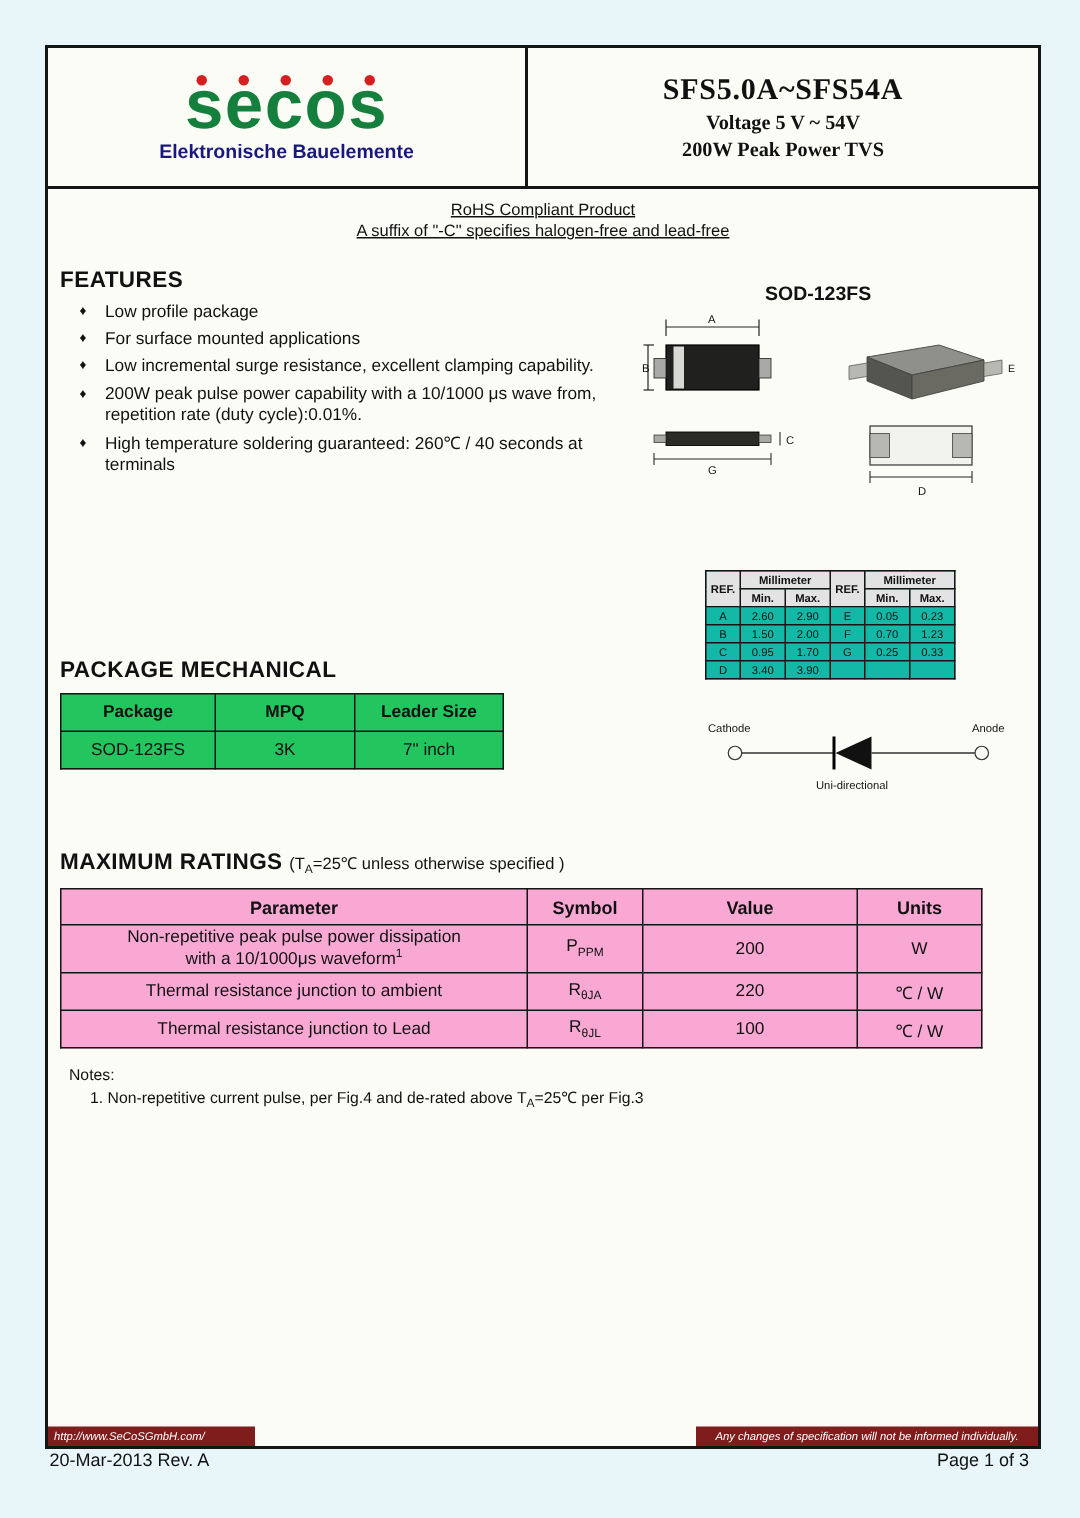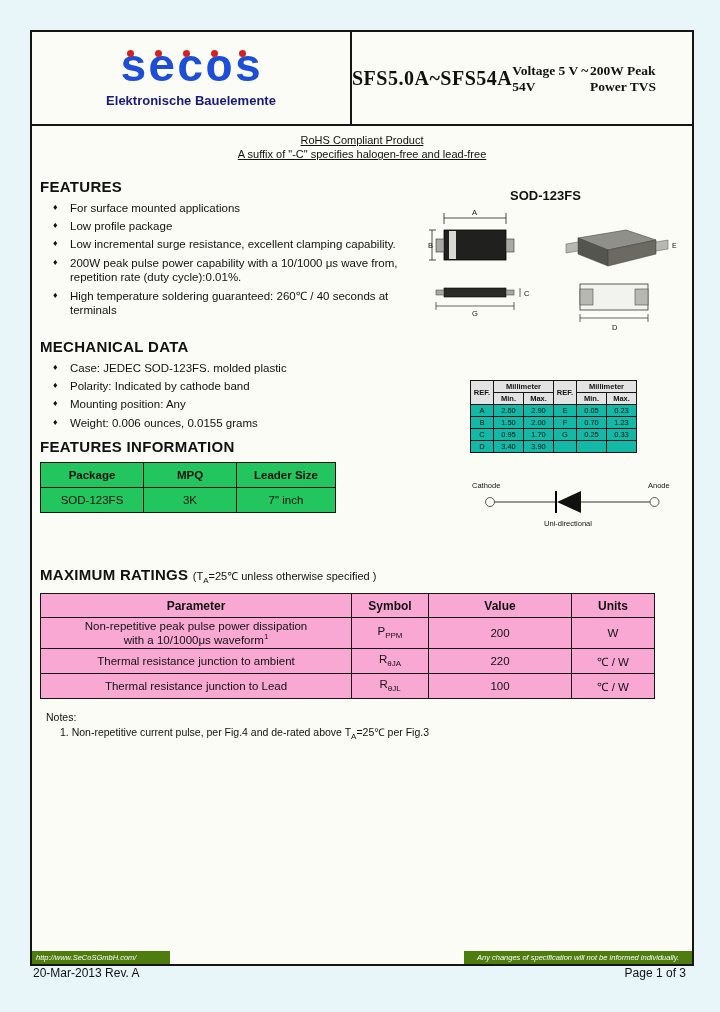--- a/index.html
+++ b/index.html
@@ -2,25 +2,25 @@
 <html><head>
 <meta charset="utf-8">
 <style>
   html,body{margin:0;padding:0;}
   body{width:720px;height:1012px;background:#e8f6fa;font-family:"Liberation Sans",sans-serif;color:#111;}
   .page{position:relative;width:720px;height:1012px;background:#e8f6fa;overflow:hidden;}
   .sheet{position:absolute;left:30px;top:30px;width:660px;height:932px;background:#fcfcf6;border:2px solid #151515;}
   .header{display:flex;height:92px;border-bottom:2px solid #151515;}
   .header-left{width:318px;display:flex;flex-direction:column;align-items:center;justify-content:center;}
   .logo-wrap{position:relative;}
-  .logo-text{font-family:Liberation Mono, monospace;font-weight:bold;font-size:46px;line-height:0.95;color:#1d4ed8;letter-spacing:1px;}
+  .logo-text{font-family:Liberation Sans, sans-serif;font-weight:bold;font-size:46px;line-height:0.95;color:#15803d;letter-spacing:1px;}
   .logo-dot{position:absolute;width:7px;height:7px;border-radius:50%;background:#d42020;top:2px;}
   .d1{left:8px;}.d2{left:36px;}.d3{left:64px;}.d4{left:92px;}.d5{left:120px;}
   .logo-sub{font-size:13px;font-weight:bold;color:#18187d;margin-top:1px;}
-  .header-right{flex:1;border-left:2px solid #151515;display:flex;flex-direction:row;align-items:center;justify-content:center;font-family:"Liberation Serif",serif;}
+  .header-right{flex:1;border-left:2px solid #151515;display:flex;flex-direction:column;align-items:center;justify-content:center;font-family:"Liberation Serif",serif;}
   .part-number{font-size:20px;font-weight:bold;letter-spacing:0.5px;}
   .hr-sub{font-size:13.5px;font-weight:bold;margin-top:2px;}
   .rohs{position:absolute;left:0;top:101px;width:100%;text-align:center;font-size:11px;line-height:1.3;}
   .rohs-line{text-decoration:underline;}
   .sec-title{font-size:15px;font-weight:bold;letter-spacing:0.3px;}
   .features{position:absolute;left:8px;top:146px;width:400px;}
   .blist{list-style:none;margin:6px 0 0 0;padding:0;}
   .blist li{position:relative;padding-left:30px;font-size:11.5px;line-height:1.28;margin-bottom:3.5px;max-width:330px;}
   .blist li::before{content:"\2666";position:absolute;left:13px;top:1px;font-size:9px;}
   .sod-label{position:absolute;left:478px;top:156px;font-size:13px;font-weight:bold;}
@@ -39,21 +39,21 @@
   .cond{font-size:11px;font-weight:normal;}
   .rtable{border-collapse:collapse;margin-top:8px;background:#f9a8d4;font-size:11.5px;}
   .rtable th,.rtable td{border:1px solid #151515;}
   .rtable th{height:21px;font-size:12px;text-align:center;}
   .rtable td{text-align:center;height:20px;}
   .rtable td.param{text-align:center;padding:2px 6px;}
   .rtable .cpar{width:308px;}.rtable .csym{width:74px;}.rtable .cval{width:140px;}.rtable .cunits{width:80px;}
   sub{font-size:8px;} sup{font-size:8px;}
   .notes{position:absolute;left:14px;top:678px;font-size:10.5px;line-height:1.4;}
   .note-item{padding-left:14px;}
-  .bar{position:absolute;bottom:0;height:13px;background:#4d7c0f;color:#fff;font-size:7.5px;font-style:italic;line-height:13px;}
+  .bar{position:absolute;bottom:0;height:13px;background:#7f1d1d;color:#fff;font-size:7.5px;font-style:italic;line-height:13px;}
   .bar-left{left:0;width:134px;padding-left:4px;}
   .bar-right{right:0;width:228px;text-align:center;}
   .bottom-left{position:absolute;left:33px;top:966px;font-size:12px;}
   .bottom-right{position:absolute;right:34px;top:966px;font-size:12px;}
   svg text{fill:#111;}
 </style>
 </head>
 <body>
 
 <div class="page">
@@ -79,22 +79,22 @@
     </div>
 
     <div class="rohs">
       <div class="rohs-line">RoHS Compliant Product</div>
       <div class="rohs-line">A suffix of "-C" specifies halogen-free and lead-free</div>
     </div>
 
     <div class="features">
       <div class="sec-title">FEATURES</div>
       <ul class="blist">
+        <li>Low profile package</li>
         <li>For surface mounted applications</li>
-        <li>Low profile package</li>
         <li>Low incremental surge resistance, excellent clamping capability.</li>
         <li>200W peak pulse power capability with a 10/1000 μs wave from, repetition rate (duty cycle):0.01%.</li>
         <li>High temperature soldering guaranteed: 260℃ / 40 seconds at terminals</li>
       </ul>
     </div>
 
     <div class="sod-label">SOD-123FS</div>
     <svg class="drawing" width="252" height="130" viewBox="0 0 252 130">
 
       <line x1="16" y1="14" x2="78" y2="14" stroke="#222" stroke-width="0.8"></line>
@@ -129,29 +129,20 @@
 
       <rect x="152" y="80" width="68" height="26" fill="#f2f2ee" stroke="#333" stroke-width="0.8"></rect>
       <rect x="152" y="85" width="13" height="16" fill="#b8b8b2" stroke="#333" stroke-width="0.5"></rect>
       <rect x="207" y="85" width="13" height="16" fill="#b8b8b2" stroke="#333" stroke-width="0.5"></rect>
       <line x1="152" y1="114" x2="220" y2="114" stroke="#222" stroke-width="0.7"></line>
       <line x1="152" y1="110" x2="152" y2="118" stroke="#222" stroke-width="0.7"></line>
       <line x1="220" y1="110" x2="220" y2="118" stroke="#222" stroke-width="0.7"></line>
       <text x="184" y="126" font-size="7.5">D</text>
     </svg>
 
-    <div class="mech">
-      <div class="sec-title">MECHANICAL DATA</div>
-      <ul class="blist">
-        <li>Case: JEDEC SOD-123FS. molded plastic</li>
-        <li>Polarity: Indicated by cathode band</li>
-        <li>Mounting position: Any</li>
-        <li>Weight: 0.006 ounces, 0.0155 grams</li>
-      </ul>
-    </div>
 
     <table class="dim-table">
       <thead>
         <tr>
           <th rowspan="2" class="rw">REF.</th>
           <th colspan="2">Millimeter</th>
           <th rowspan="2" class="rw">REF.</th>
           <th colspan="2">Millimeter</th>
         </tr>
         <tr>
@@ -191,21 +182,21 @@
             <td>3.40</td>
             <td>3.90</td>
           <td></td>
             <td></td>
             <td></td>
         </tr>
       </tbody>
     </table>
 
     <div class="pkg-info">
-      <div class="sec-title">FEATURES INFORMATION</div>
+      <div class="sec-title">PACKAGE MECHANICAL</div>
       <table class="pkg-table">
         <thead>
           <tr>
             <th class="c1">Package</th>
             <th class="c2">MPQ</th>
             <th class="c3">Leader Size</th>
           </tr>
         </thead>
         <tbody>
           <tr>

